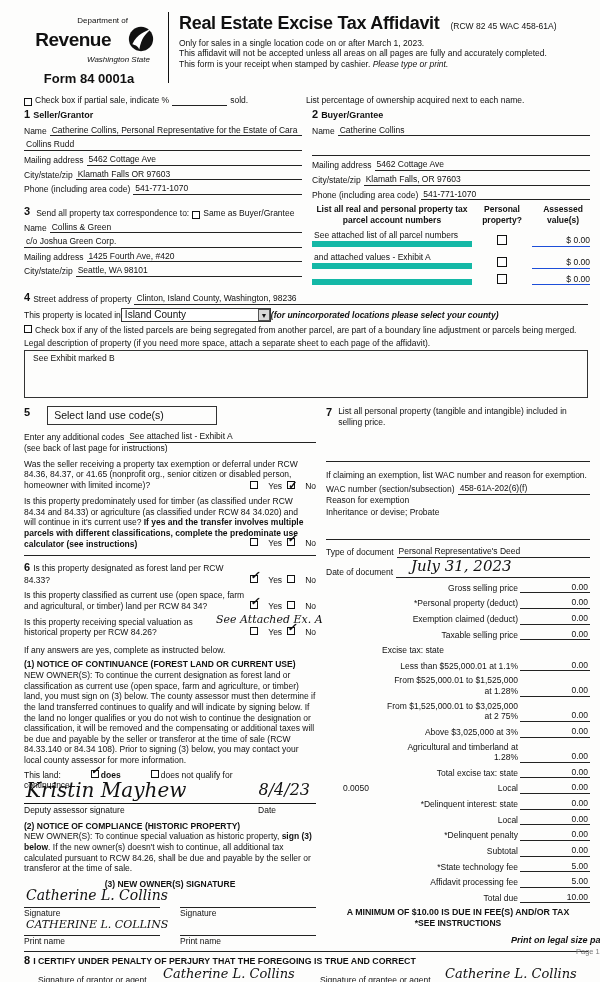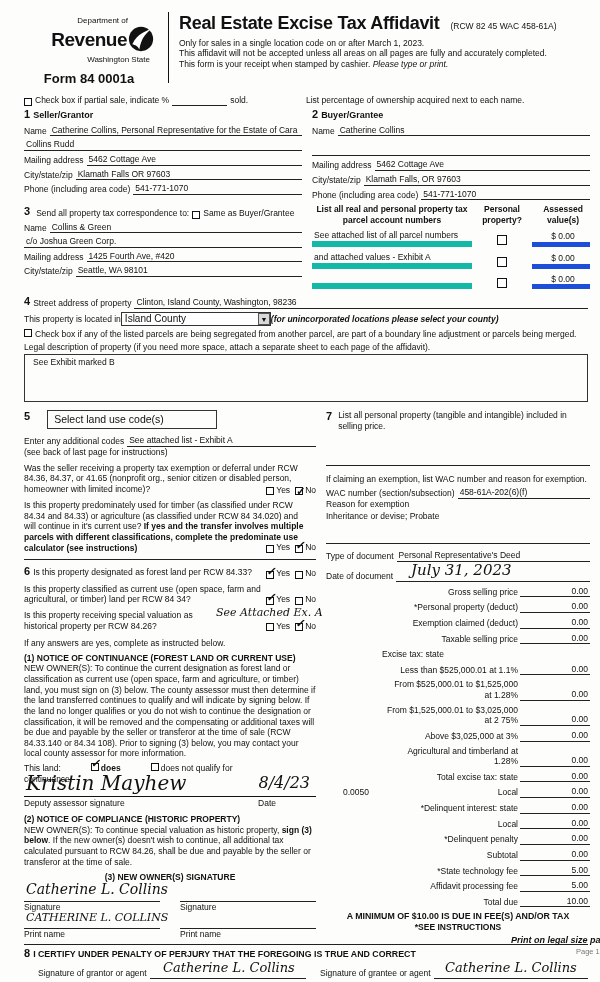--- a/index.html
+++ b/index.html
@@ -5,23 +5,23 @@
   * { margin:0; padding:0; box-sizing:border-box; }
   html,body { background:#e8e8e8; }
   body { font-family:"Liberation Sans", sans-serif; color:#111; }
   .page { position:relative; width:600px; height:982px; background:#fdfdfc; margin:0 auto;
           padding:8px 10px 0 10px; overflow:hidden; font-size:8.5px; line-height:1.25; }
 
   
   .hdr { display:flex; align-items:stretch; margin-left:14px; }
   .logo { width:130px; text-align:right; padding-top:8px; }
   .logo .dep { font-size:8px; padding-right:26px; }
-  .logo .rev-row { display:flex; justify-content:flex-end; align-items:center; gap:1px; }
+  .logo .rev-row { display:flex; justify-content:flex-end; align-items:center; gap:17px; }
   .logo .rev { font-size:19px; font-weight:bold; letter-spacing:-0.5px; }
-  .logo .ws { font-size:8px; padding-right:4px; }
+  .logo .ws { font-style:italic; font-size:8px; padding-right:4px; }
   .logo .formnum { font-size:13px; font-weight:bold; text-align:center; margin-top:6px; }
   .vline { width:1px; background:#111; margin:4px 10px 4px 14px; }
   .titleblk { flex:1; padding-top:4px; }
   .title-row { display:flex; align-items:baseline; gap:11px; }
   .title { font-size:18px; font-weight:bold; letter-spacing:-0.3px; }
   .rcw { font-size:8.5px; }
   .notes { margin-top:3px; font-size:8.5px; }
 
   .partial-row { display:flex; margin:8px 4px 2px 14px; }
   .partial-left { flex:1; display:flex; align-items:flex-end; gap:3px; }
@@ -39,34 +39,34 @@
   .cb { position:relative; display:inline-block; width:8px; height:8px; border:1px solid #111;
         background:#fff; vertical-align:-1px; flex:none; }
   .cb .mark { position:absolute; left:-1px; top:-6px; font-size:11px; font-weight:bold; line-height:1; }
   .hw { font-family:"DejaVu Serif", serif; font-style:italic; }
 
   
   .parcel-head { display:flex; font-weight:bold; font-size:8.5px; text-align:center; margin-top:4px; }
   .parcel-row { display:flex; align-items:flex-end; margin-top:5px; }
   .pc1 { width:160px; border-bottom:6px solid #14b8a6; padding:0 2px; min-height:11px; }
   .pc2 { width:60px; text-align:center; }
-  .pc3 { width:58px; border-bottom:5px solid #1d4ed8; text-align:center; padding-left:4px; }
+  .pc3 { width:58px; border-bottom:1px solid #1d4ed8; text-align:right; padding-left:4px; }
 
   .dropdown { display:inline-flex; align-items:center; border:1px solid #333; min-width:150px;
               height:14px; padding-left:3px; background:#fff; }
   .dropdown .dbtn { margin-left:auto; width:12px; height:12px; border:1px solid #555;
                     background:#d8d8d8; font-size:7px; text-align:center; line-height:12px; }
   .selectbox { display:inline-block; border:1.5px solid #333; padding:2px 6px; font-size:10.5px; min-width:170px; }
 
   .legalbox { border:1.5px solid #333; height:48px; margin:2px 2px 0 14px; padding:2px 8px; }
 
   .q { display:flex; margin-top:5px; }
   .qtext { flex:1; padding-right:4px; }
   .yn { white-space:nowrap; display:flex; gap:5px; align-items:flex-end; }
-  .yn .pair { display:flex; gap:2px; align-items:flex-end; }
+  .yn .pair { display:flex; gap:10px; align-items:flex-start; }
 
   
   .taxrow { display:flex; align-items:flex-end; margin-top:4px; }
   .taxrow .tprefix { width:60px; text-align:center; }
   .taxrow .tlabel { flex:1; text-align:right; padding-right:2px; }
   .taxrow .tdots { width:70px; border-bottom:1px solid #222; text-align:right; padding-right:2px; }
   .taxhead { text-align:center; margin-top:5px; font-size:8.5px; padding-right:90px; }
 
   .rule { border-top:1px solid #222; margin-top:6px; }
   .sig-over { position:relative; }

